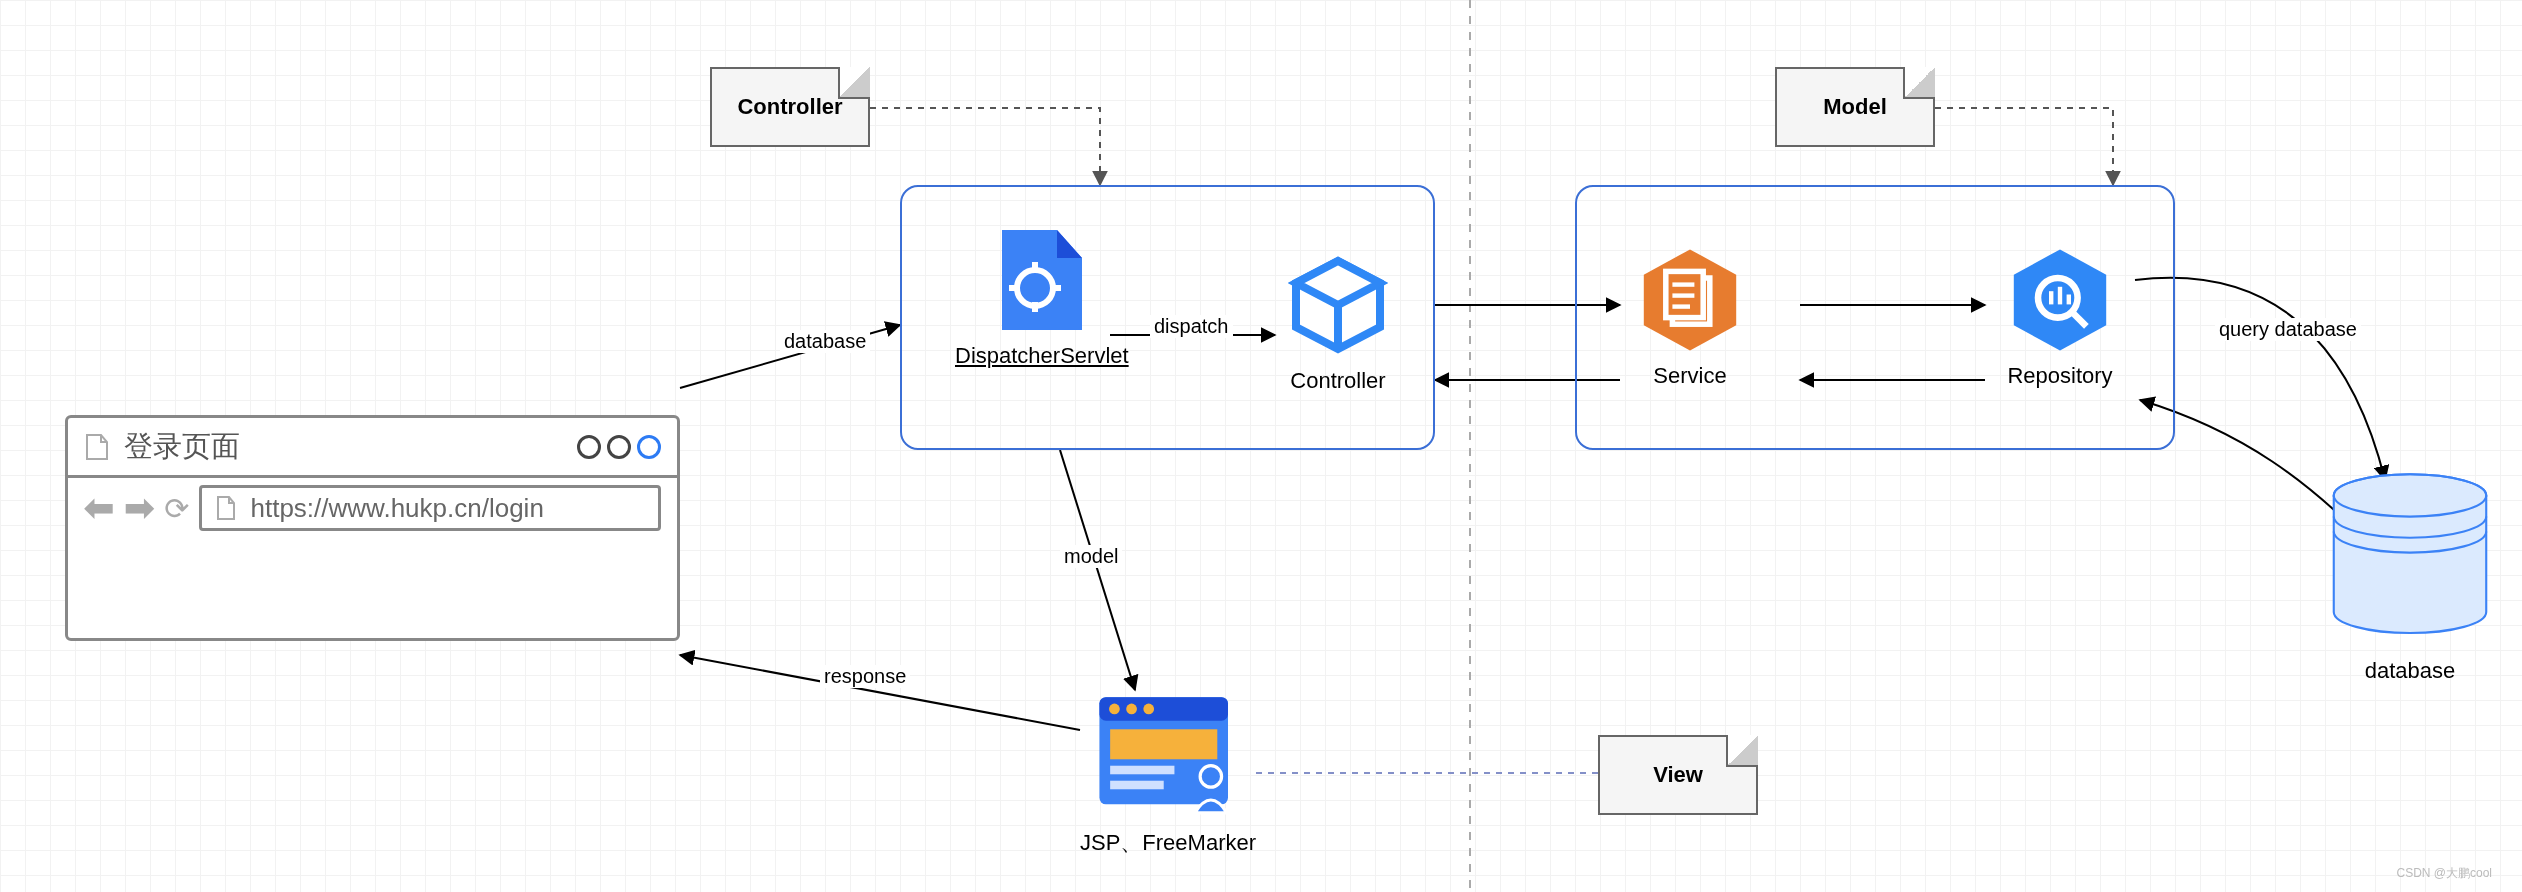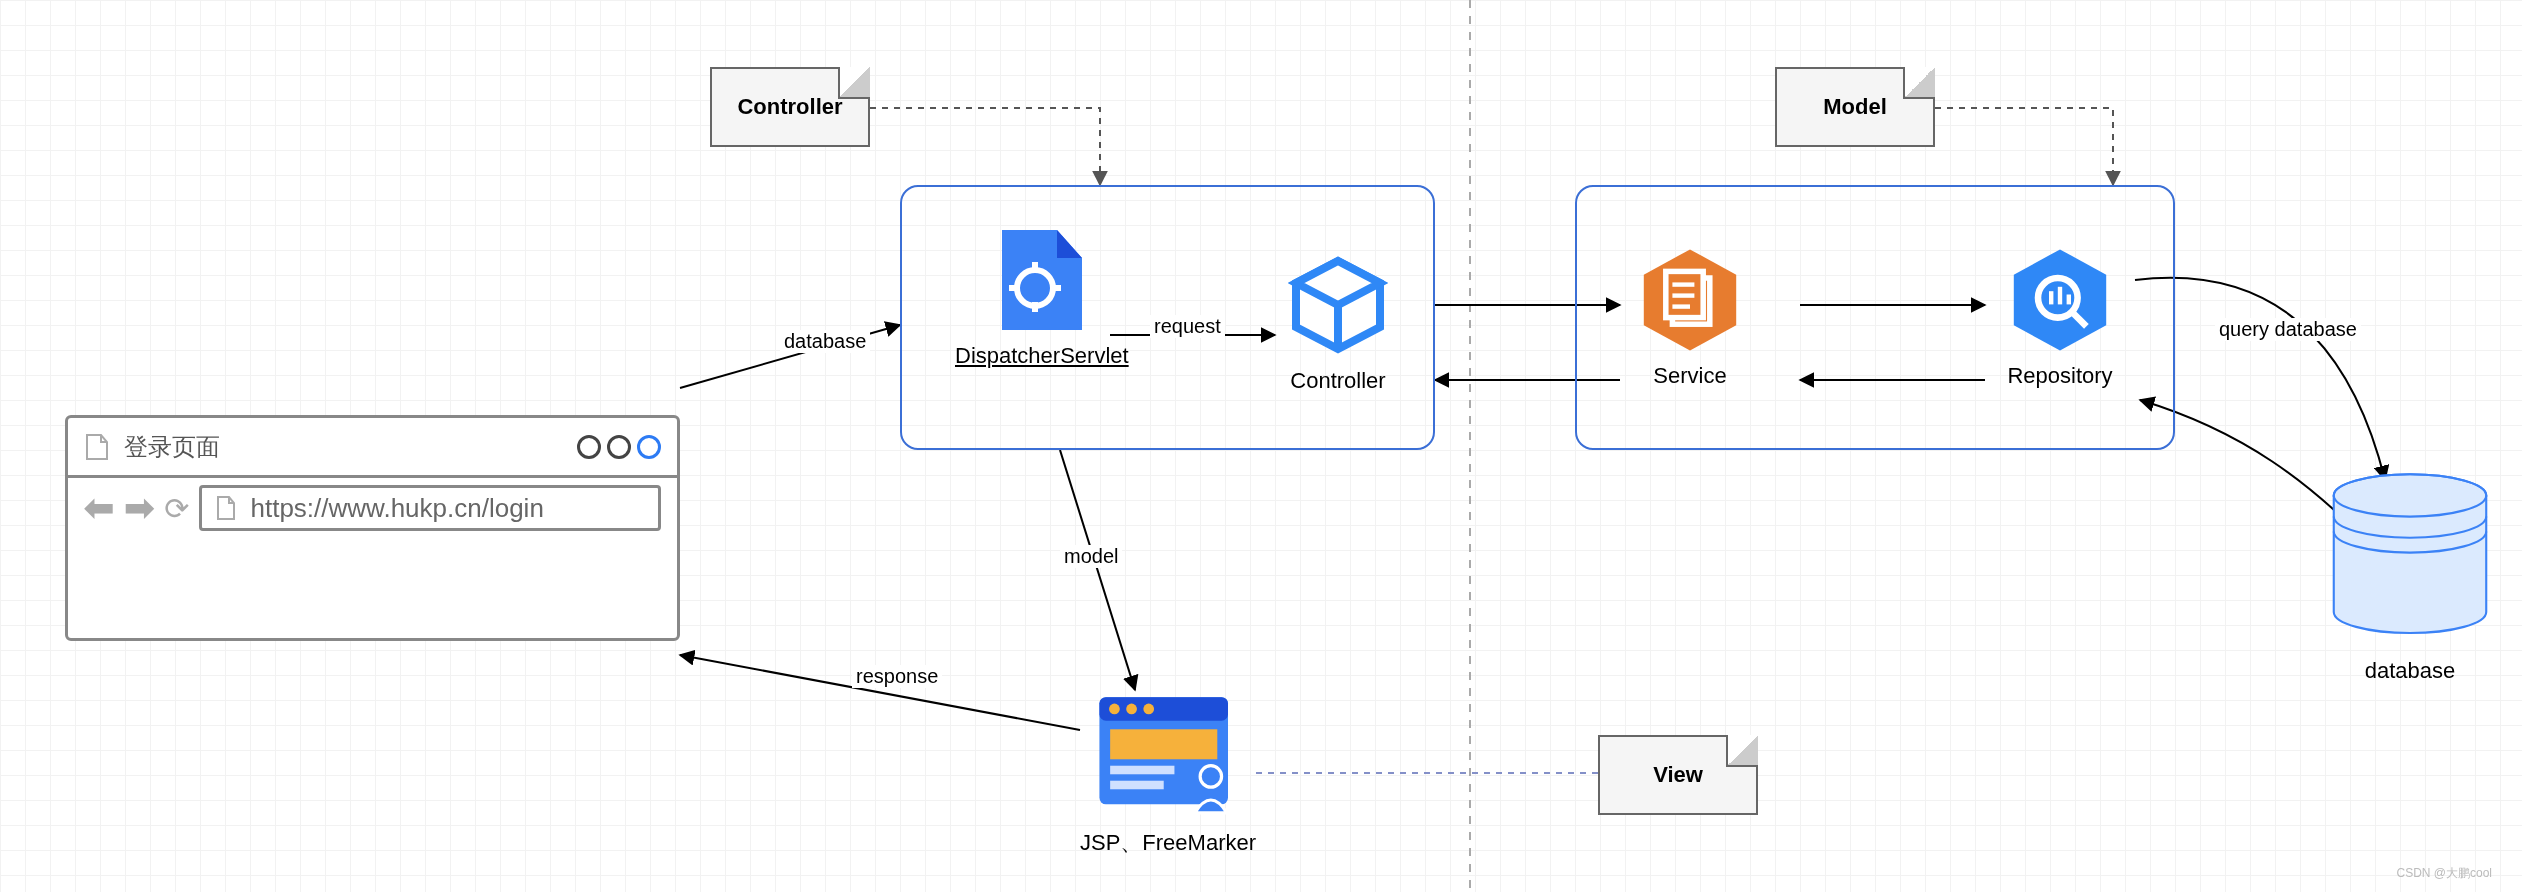--- a/index.html
+++ b/index.html
@@ -44,21 +44,21 @@
   }
 
   
   .browser {
     position:absolute;
     border:3px solid #888; border-radius:6px;
     background:#fff;
   }
   .browser .tabbar {
     height: 60px; border-bottom:3px solid #888; display:flex; align-items:center;
-    padding: 0 16px; font-size:24px; color:#555; justify-content:space-between;
+    padding: 0 16px; font-size:29px; color:#555; justify-content:space-between;
   }
   .browser .tabbar .left { display:flex; align-items:center; gap:14px; }
   .browser .tabbar .dots { display:flex; gap:6px; }
   .browser .tabbar .dots span {
     width:24px; height:24px; border:3px solid #444; border-radius:50%;
   }
   .browser .tabbar .dots span.blue { border-color:#2d7bf4; }
   .browser .toolbar {
     height: 60px; display:flex; align-items:center; gap:10px; padding:0 16px;
   }
@@ -243,18 +243,18 @@
       <path d="M8 24 v110 a72 20 0 0 0 144 0 v-110" fill="#dbeafe" stroke="#3b82f6" stroke-width="2"></path>
       <ellipse cx="80" cy="24" rx="72" ry="20" fill="none" stroke="#3b82f6" stroke-width="2"></ellipse>
       <path d="M8 44 a72 20 0 0 0 144 0" fill="none" stroke="#3b82f6" stroke-width="2"></path>
       <path d="M8 58 a72 20 0 0 0 144 0" fill="none" stroke="#3b82f6" stroke-width="2"></path>
     </svg>
   </div>
   <span>database</span>
 </div>
 
 <div class="label" style="left:780px; top:330px;">database</div>
-<div class="label" style="left:1150px; top:315px;">request</div>
+<div class="label" style="left:1150px; top:315px;">dispatch</div>
 <div class="label" style="left:1060px; top:545px;">model</div>
-<div class="label" style="left:820px; top:665px;margin-left:32px;">response</div>
+<div class="label" style="left:820px; top:665px;">response</div>
 <div class="label" style="left:2215px; top:318px;">query database</div>
 
 <div class="watermark">CSDN @大鹏cool</div>
 
 </body></html>

